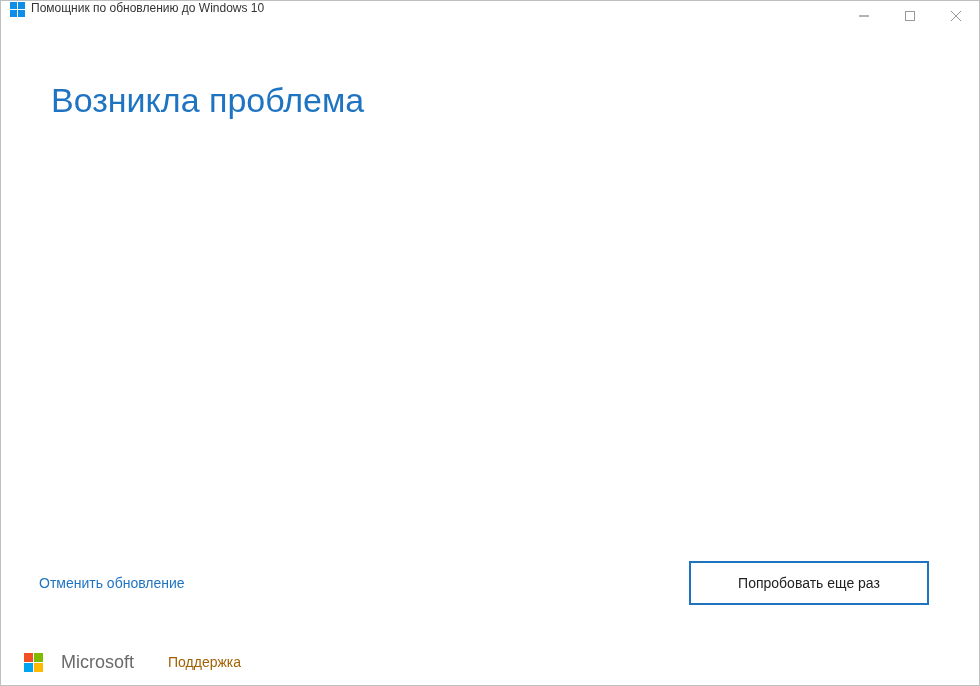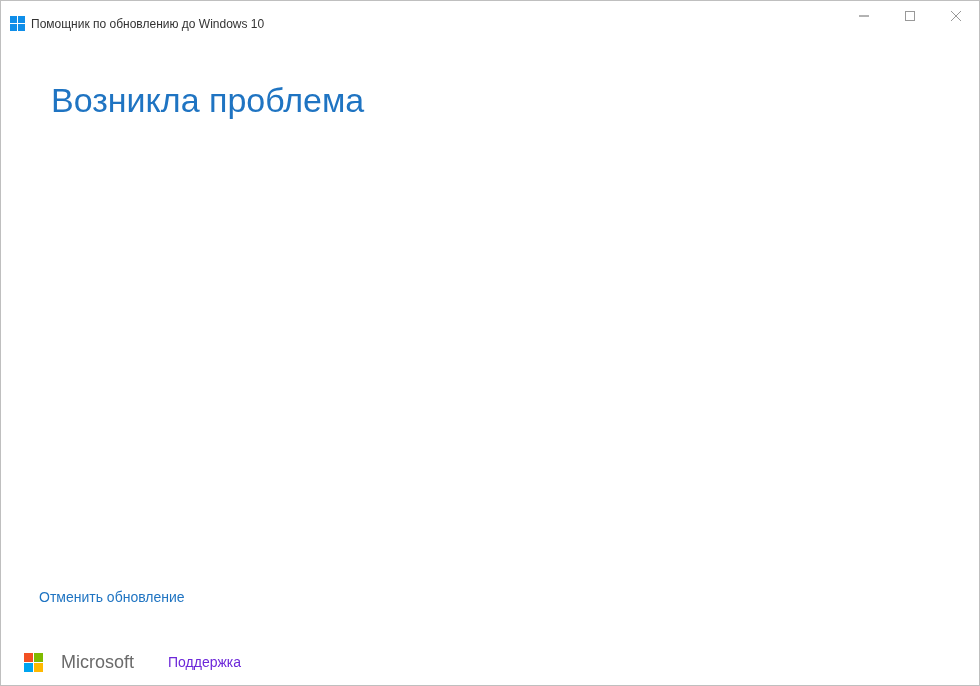--- a/index.html
+++ b/index.html
@@ -5,21 +5,21 @@
   * { box-sizing: border-box; margin: 0; padding: 0; }
   html, body { width: 980px; height: 686px; overflow: hidden; font-family: "Segoe UI", Tahoma, sans-serif; background: #fff; }
   .window {
     width: 980px; height: 686px;
     border: 1px solid #bfbfbf;
     display: flex; flex-direction: column;
     background: #fff;
   }
   .titlebar {
     height: 30px;
-    display: flex; align-items: flex-end;
+    display: flex; align-items: flex-start;
     padding-left: 8px;
     font-size: 12px; color: #333;
     user-select: none;
   }
   .titlebar .app-icon { width: 16px; height: 16px; margin-right: 6px; display: flex; flex-wrap: wrap; }
   .titlebar .app-icon span { width: 7px; height: 7px; background: #0f8ee9; margin: 0.5px; }
   .title-text { flex: 0 0 auto; }
   .title-spacer { flex: 1 1 auto; }
   .winctl { width: 46px; height: 30px; display: flex; align-items: center; justify-content: center; color: #666; font-size: 10px; }
 
@@ -68,21 +68,21 @@
     border-top: 0;
     color: #999;
   }
   .ms-logo { display: flex; align-items: center; gap: 18px; color: #6a6a6a; font-size: 18px; font-weight: 500; }
   .ms-grid { width: 20px; height: 20px; display: flex; flex-wrap: wrap; }
   .ms-grid span { width: 9px; height: 9px; margin: 0.5px; }
   .ms-grid .r { background: #f25022; }
   .ms-grid .g { background: #7fba00; }
   .ms-grid .b { background: #00a4ef; }
   .ms-grid .y { background: #ffb900; }
-  .footer-link { color: #6d28d9; font-size: 14px; }
+  .footer-link { color: #a16207; font-size: 14px; }
 </style>
 </head>
 <body>
 
 <div class="window">
 
   <div class="titlebar">
     <div class="app-icon">
       <span></span>
         <span></span>
@@ -107,20 +107,21 @@
           <line x1="10" y1="0" x2="0" y2="10" stroke="#999" stroke-width="1"></line>
         </svg>
     </div>
   </div>
 
   <div class="content">
     <h1 class="page-title">Возникла проблема</h1>
 
     <div class="actions">
       <span class="link-cancel">Отменить обновление</span>
+      <div class="btn-outline">Попробовать еще раз</div>
     </div>
   </div>
 
   <div class="footer">
     <div class="ms-logo">
       <div class="ms-grid">
         <span class="r"></span>
           <span class="g"></span>
           <span class="b"></span>
           <span class="y"></span>

